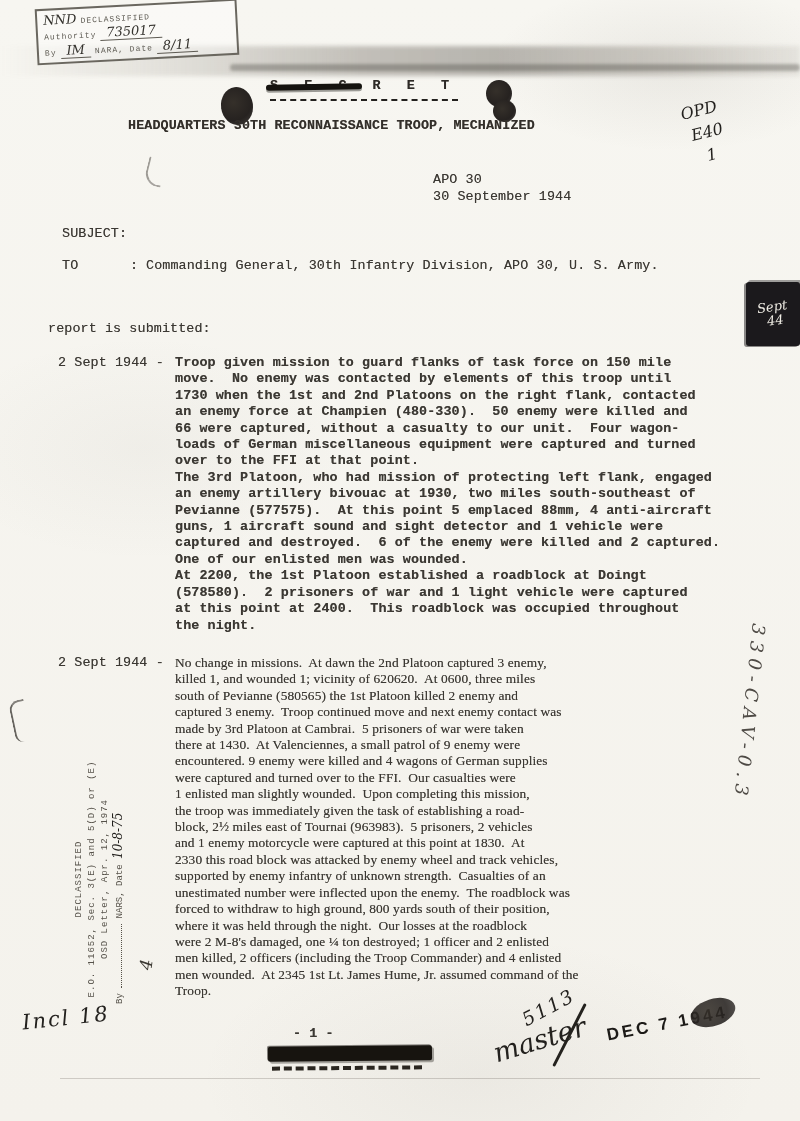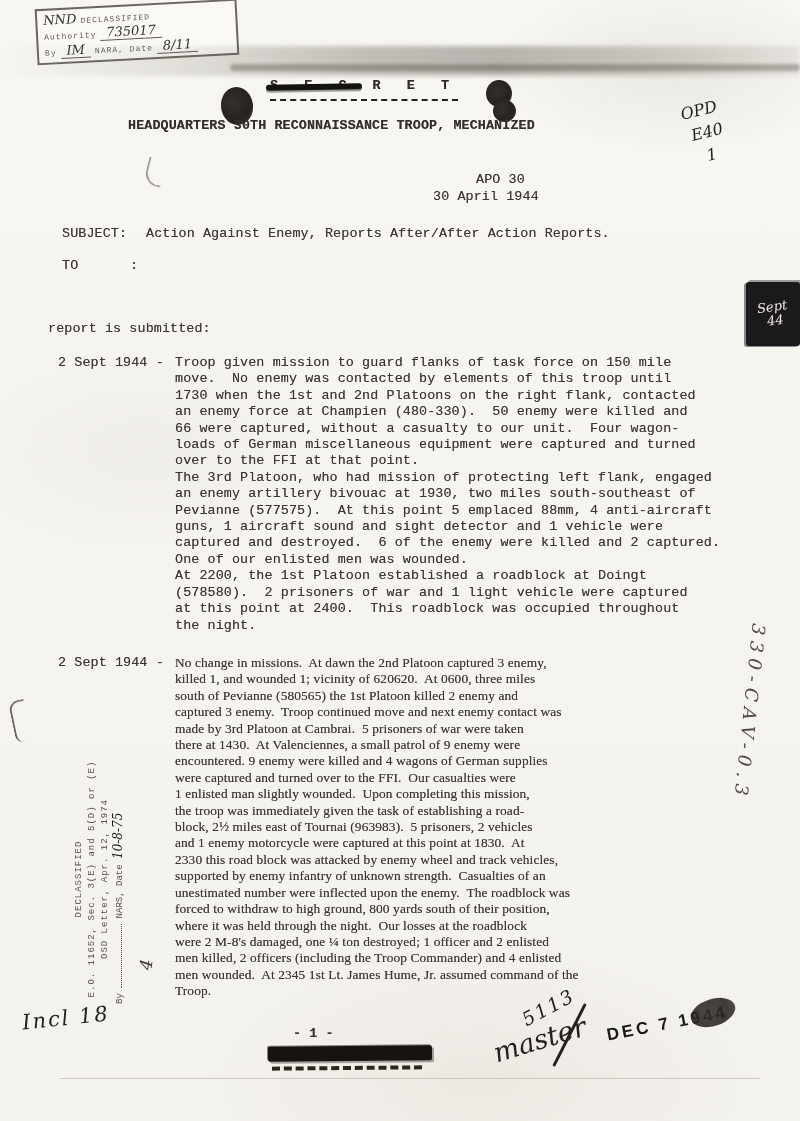--- a/index.html
+++ b/index.html
@@ -90,37 +90,37 @@
   <div class="abs strike"></div>
 
   <div class="abs blob" style="left:221px;top:87px;width:32px;height:38px;transform:rotate(-8deg);"></div>
   <div class="abs blob" style="left:486px;top:80px;width:26px;height:27px;"></div>
   <div class="abs blob" style="left:493px;top:100px;width:23px;height:22px;"></div>
 
   <div class="abs letterhead typed">HEADQUARTERS 30TH RECONNAISSANCE TROOP, MECHANIZED</div>
 
   <div class="abs curl1"></div>
 
-  <div class="abs typed" style="left:433px;top:172px;margin-left:43px;">APO 30</div>
-  <div class="abs typed" style="left:433px;top:189px;">30 April 1944</div>
+  <div class="abs typed" style="left:433px;top:172px;">APO 30</div>
+  <div class="abs typed" style="left:433px;top:189px;">30 September 1944</div>
 
   <div class="abs typed" style="left:62px;top:226px;">SUBJECT:</div>
-  <div class="abs typed" style="left:146px;top:226px;">Action Against Enemy, Reports After/After Action Reports.</div>
   <div class="abs typed" style="left:62px;top:258px;">TO</div>
   <div class="abs typed" style="left:130px;top:258px;">:</div>
+  <div class="abs typed" style="left:146px;top:258px;">Commanding General, 30th Infantry Division, APO 30, U. S. Army.</div>
 
   <div class="abs typed" style="left:48px;top:321px;text-align:right;">report is submitted:</div>
 
   <div class="abs tab">
     <div class="tab-text">Sept
   44</div>
   </div>
 
   <div class="abs typed label" style="left:58px;top:355px;">2 Sept 1944 -</div>
-  <div class="abs typed" style="left:175px;top:355px;">Troop given mission to guard flanks of task force on 150 mile
+  <div class="abs typed" style="left:175px;top:355px;font-weight:bold;">Troop given mission to guard flanks of task force on 150 mile
 move.  No enemy was contacted by elements of this troop until
 1730 when the 1st and 2nd Platoons on the right flank, contacted
 an enemy force at Champien (480-330).  50 enemy were killed and
 66 were captured, without a casualty to our unit.  Four wagon-
 loads of German miscellaneous equipment were captured and turned
 over to the FFI at that point.
 The 3rd Platoon, who had mission of protecting left flank, engaged
 an enemy artillery bivouac at 1930, two miles south-southeast of
 Pevianne (577575).  At this point 5 emplaced 88mm, 4 anti-aircraft
 guns, 1 aircraft sound and sight detector and 1 vehicle were

